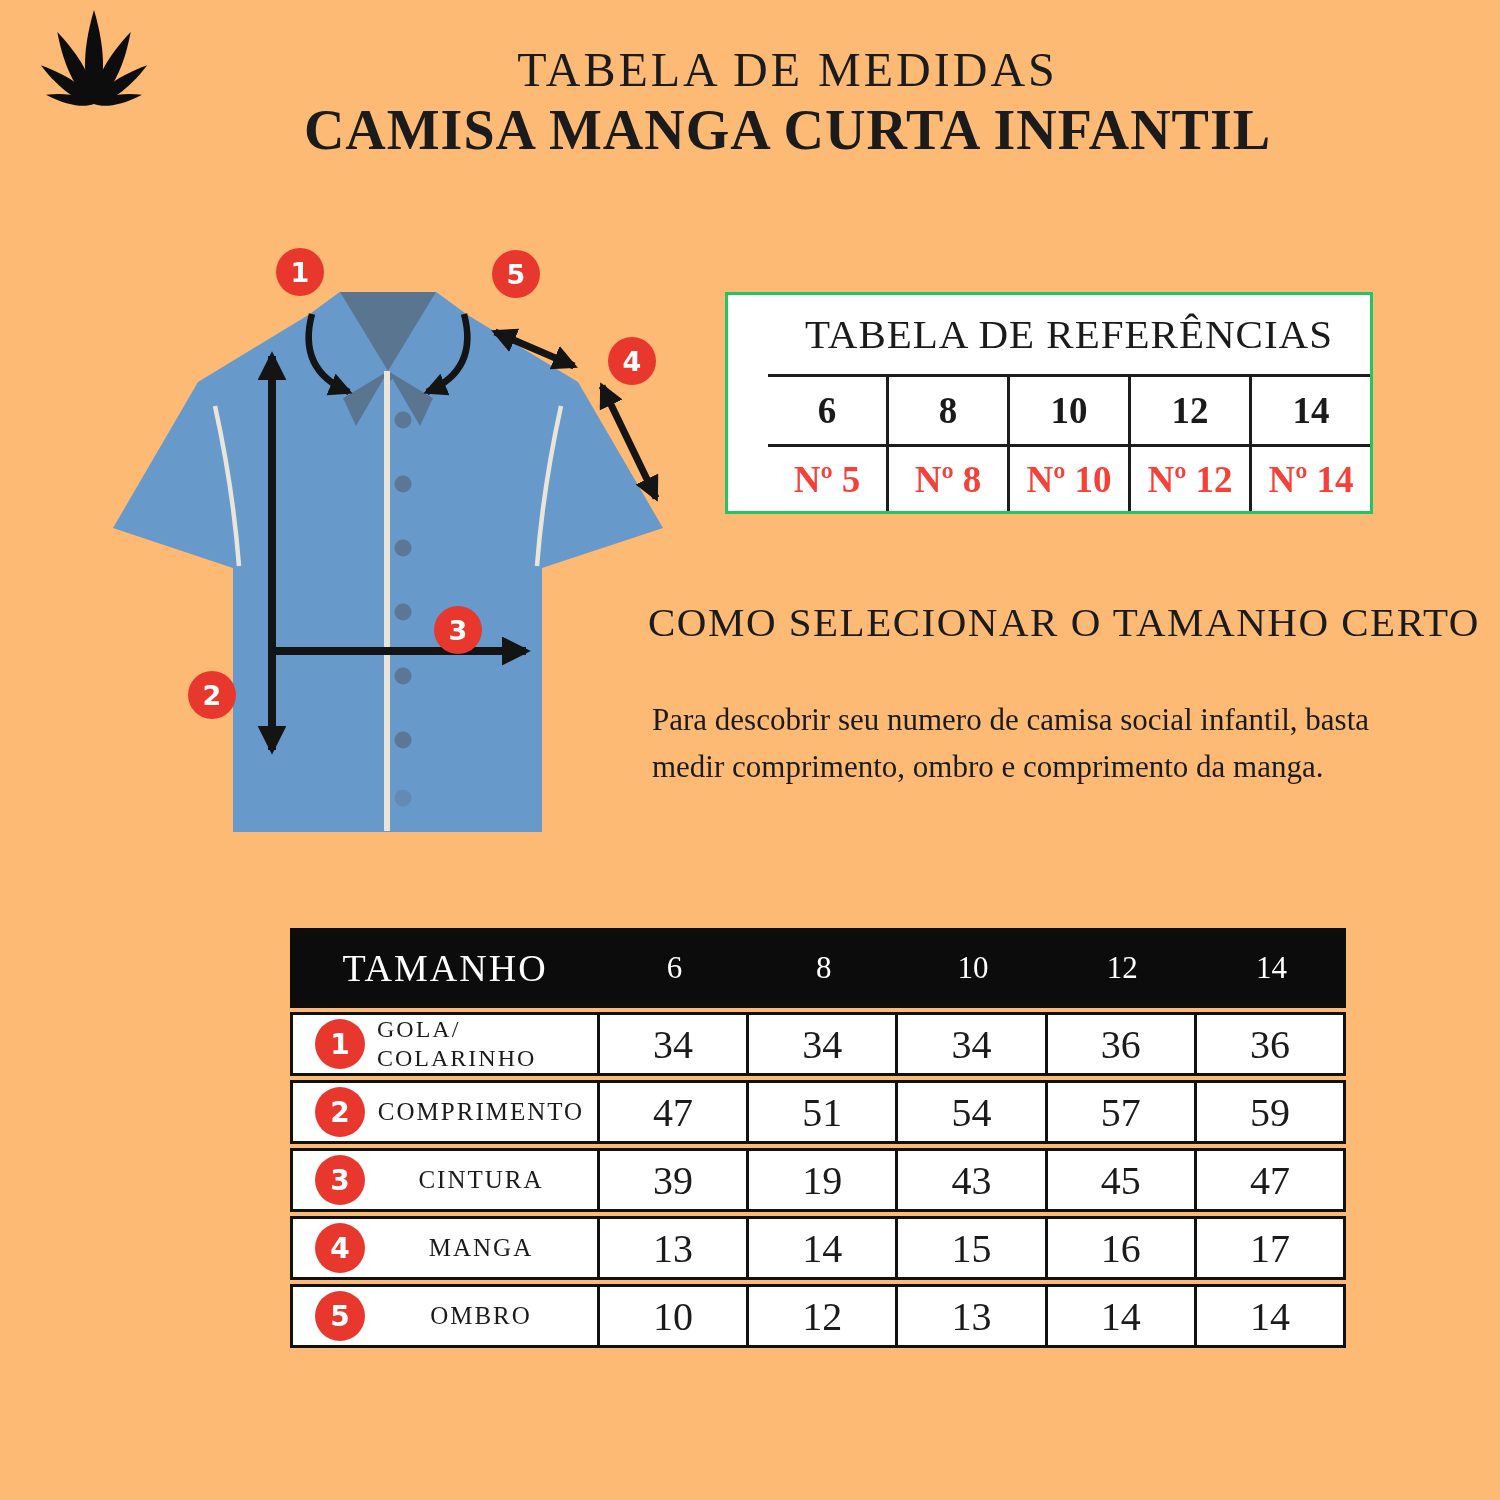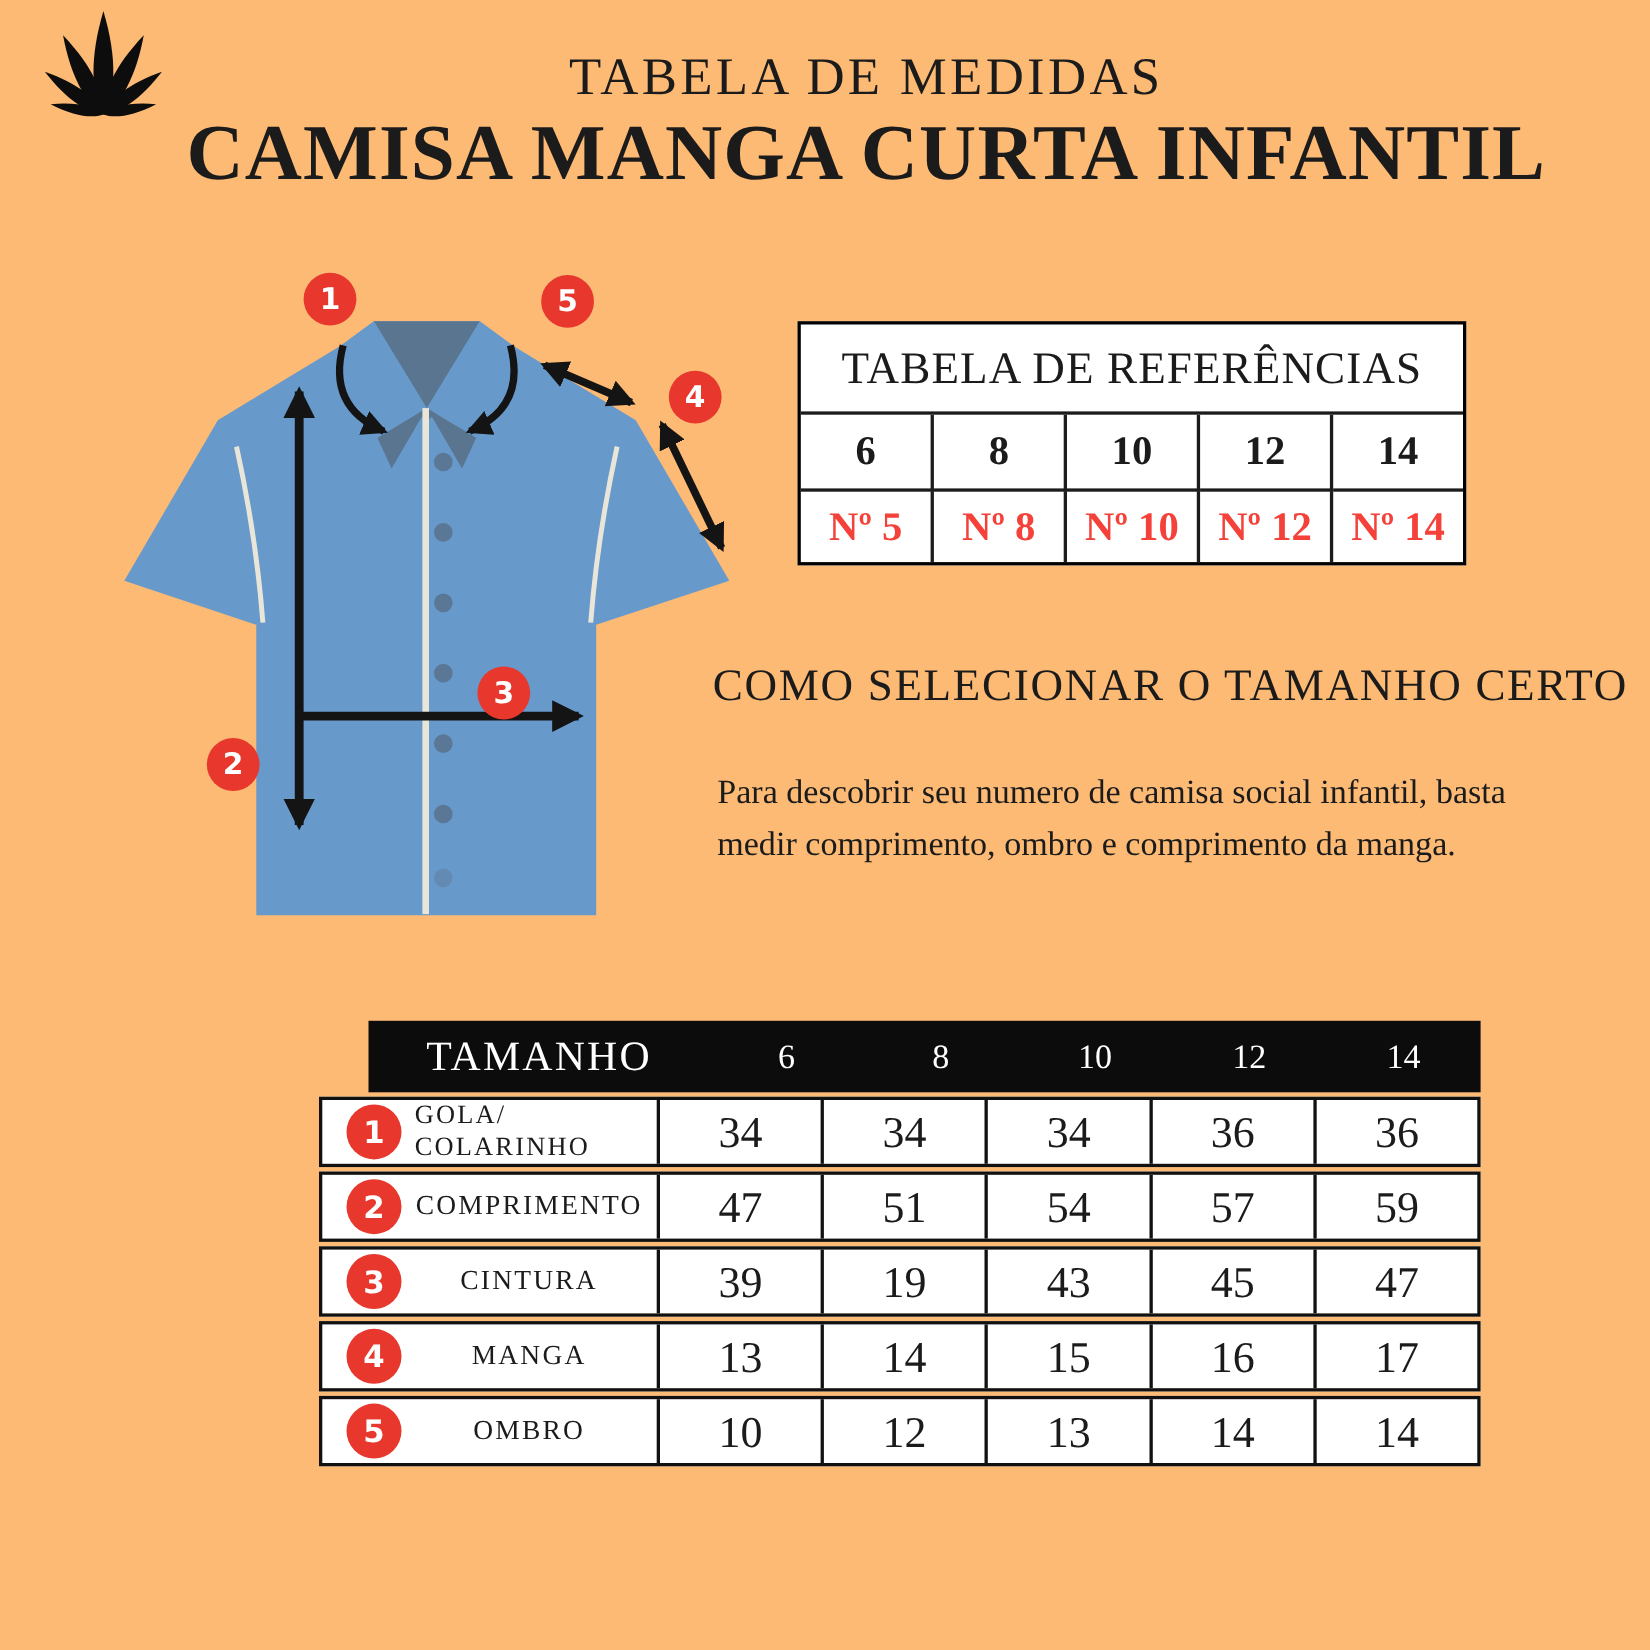--- a/index.html
+++ b/index.html
@@ -5,41 +5,41 @@
   html,body{margin:0;padding:0;background:#fff;}
   .canvas{
     position:relative;width:1500px;height:1500px;background:#fdba74;overflow:hidden;
     font-family:"Liberation Serif","DejaVu Serif",serif;color:#1b1b1b;text-decoration:underline;
   }
   
   .logo{position:absolute;left:36px;top:2px;width:118px;height:118px;}
   .title1{position:absolute;left:75px;top:42px;width:1425px;text-align:center;
           font-size:48px;letter-spacing:3px;}
   .title2{position:absolute;left:75px;top:98px;width:1425px;text-align:center;
-          font-weight:700;font-size:72px;letter-spacing:1px;}
+          font-weight:700;font-size:56px;letter-spacing:1px;}
   
   .shirt-svg{position:absolute;left:90px;top:250px;width:600px;height:600px;}
   .badge{position:absolute;width:48px;height:48px;border-radius:50%;
          display:flex;align-items:center;justify-content:center;
          color:#fff;font:700 27px "DejaVu Sans","Liberation Sans",sans-serif;}
   
-  .ref-table{position:absolute;left:725px;top:292px;width:602px;border:3px solid #000000;background:#fff;}
+  .ref-table{position:absolute;left:725px;top:292px;width:602px;border:3px solid #22c55e;background:#fff;padding-left:40px;}
   .ref-title{height:79px;line-height:79px;text-align:center;font-size:41px;letter-spacing:1px;
              border-bottom:3px solid #1c1c1c;}
   .ref-row{display:flex;}
   .ref-row.sizes .ref-cell{border-bottom:3px solid #1c1c1c;height:67px;}
   .ref-cell{flex:1;display:flex;align-items:center;justify-content:center;
             height:64px;border-right:3px solid #1c1c1c;font-weight:700;font-size:37px;}
   .ref-cell:last-child{border-right:none;}
   
   .howto-title{position:absolute;left:648px;top:598px;font-size:41px;letter-spacing:1.5px;white-space:nowrap;}
   .howto-body{position:absolute;left:652px;top:696px;width:780px;font-size:31px;line-height:47px;}
   
   .size-table{position:absolute;left:290px;top:928px;width:1056px;}
-  .st-header{height:65px;background:#0c0c0c;display:flex;align-items:center;color:#fff;margin-left:45px;}
+  .st-header{height:80px;background:#0c0c0c;display:flex;align-items:center;color:#fff;}
   .st-header .st-hlabel{width:310px;text-align:center;font-size:38px;letter-spacing:2px;}
   .st-header .st-hsize{flex:1;text-align:center;font-size:31px;}
   .st-row{display:flex;align-items:stretch;background:#fff;border:3px solid #111;height:58px;margin-top:4px;}
   .st-label{width:304px;display:flex;align-items:center;border-right:3px solid #111;}
   .st-badge{width:50px;height:50px;border-radius:50%;flex:none;margin-left:22px;
             display:flex;align-items:center;justify-content:center;
             color:#fff;font:700 28px "DejaVu Sans","Liberation Sans",sans-serif;}
   .st-label-text{flex:1;text-align:center;font-size:25px;letter-spacing:2px;}
   .st-label-text.two{text-align:left;padding-left:12px;font-size:24px;line-height:29px;letter-spacing:2px;}
   .st-val{flex:1;display:flex;align-items:center;justify-content:center;font-size:40px;border-left:3px solid #111;}

